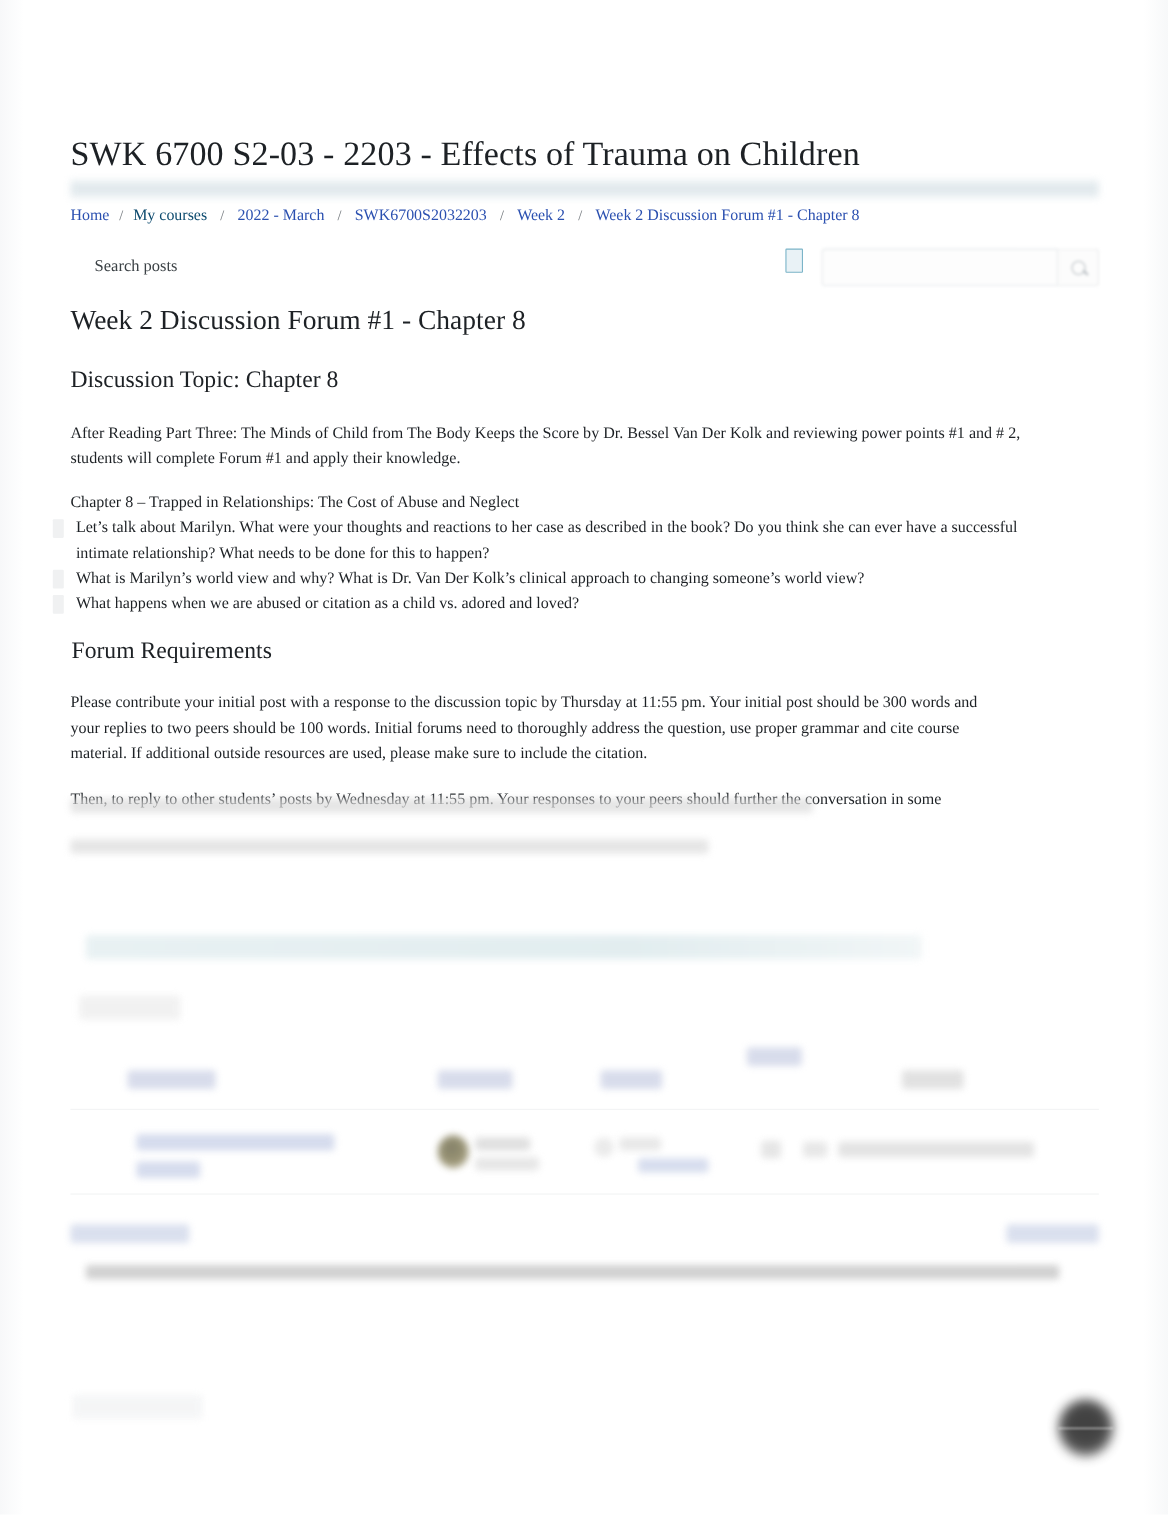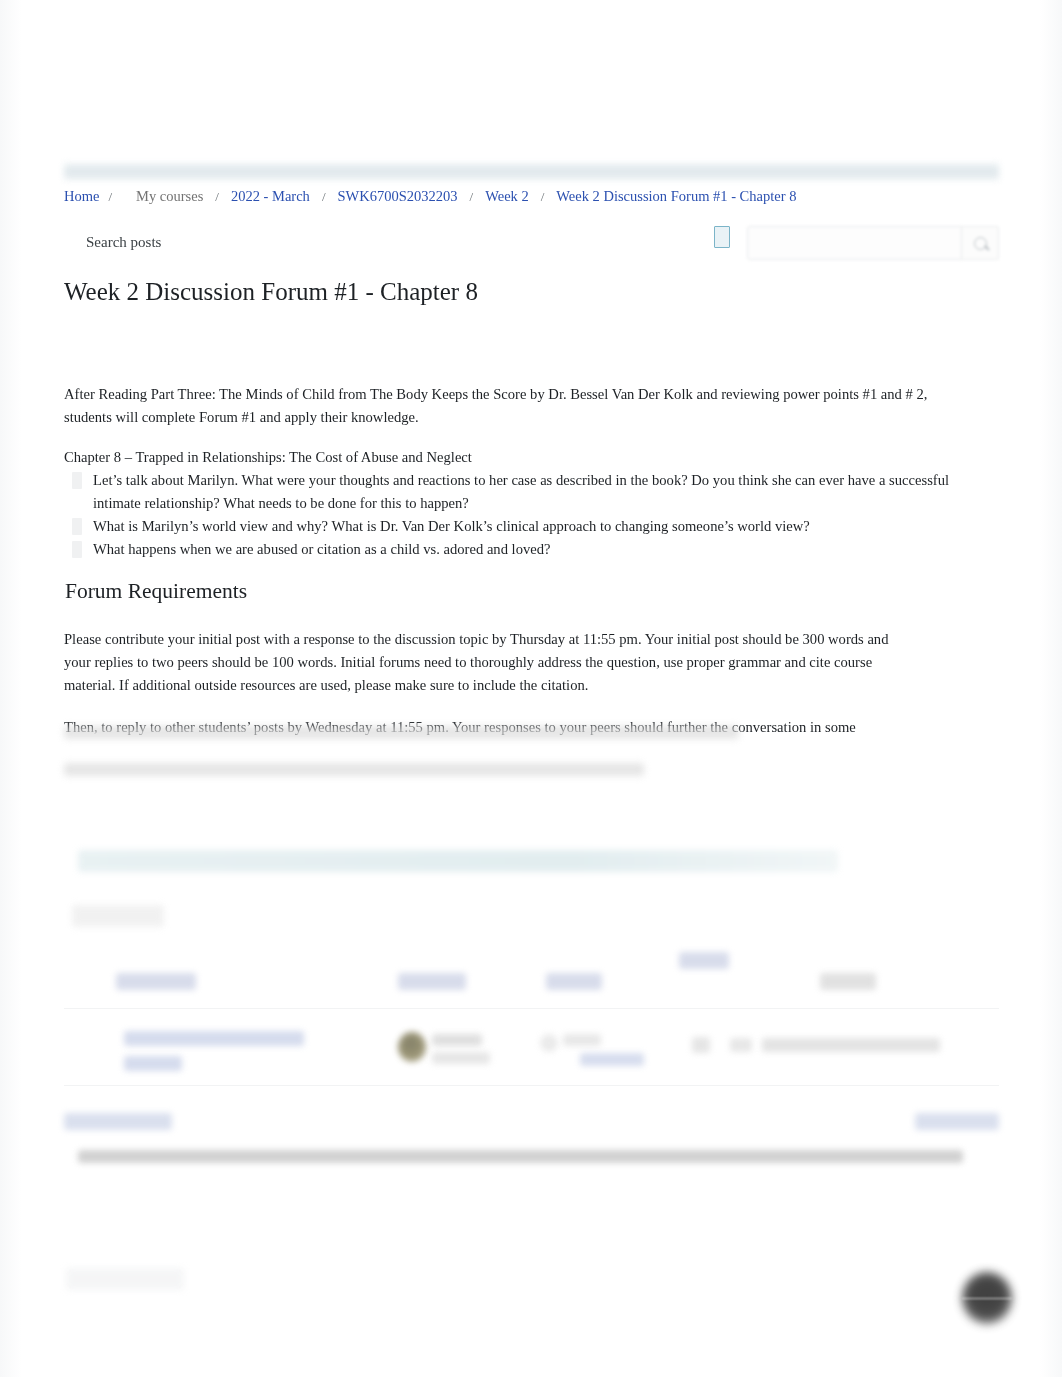--- a/index.html
+++ b/index.html
@@ -58,22 +58,21 @@
     font-size: 14.5px;
     line-height: 20px;
     white-space: nowrap;
     font-family: Liberation Serif, serif;
   }
   .breadcrumb .crumb-link {
     color: #2b50b0;
     text-decoration: none;
   }
   .breadcrumb .crumb-plain {
-    color: #737373;
-    margin-left: 15px;
+    color: #0c4a6e;
   }
   .breadcrumb .crumb-sep {
     color: #6b7176;
     margin: 0 9px;
     font-size: 13px;
   }
   .breadcrumb .crumb-sep.wide { margin: 0 12px; }
 
   
   .forum-toolbar {
@@ -181,21 +180,21 @@
     width: 900px;
     font-size: 14.6px;
     line-height: 23px;
     color: #1d2125;
   }
   .p-intro { top: 368px; width: 905px; }
   .p-chapter { top: 431px; }
 
   .q-list {
     position: absolute;
-    left: 72px;
+    left: 48px;
     top: 469px;
     width: 900px;
     margin: 0;
     padding: 0;
     list-style: none;
   }
   .q-list li {
     position: relative;
     padding-left: 21px;
     font-size: 14.6px;
@@ -368,20 +367,21 @@
   }
 </style>
 </head>
 <body>
 
 <div class="page">
 
   <div class="edge-left"></div>
   <div class="edge-right"></div>
 
+  <div class="course-title">SWK 6700 S2-03 - 2203 - Effects of Trauma on Children</div>
 
   <div class="navbar-band"></div>
 
   <nav class="breadcrumb">
     <span class="crumb-link">Home</span>
     <span class="crumb-sep">/</span>
     <span class="crumb-plain">My courses</span>
     <span class="crumb-sep wide">/</span>
     <span class="crumb-link">2022 - March</span>
     <span class="crumb-sep wide">/</span>
@@ -398,20 +398,21 @@
       <div class="search-box"></div>
       <div class="search-btn">
         <div class="search-mag"></div>
       </div>
     </div>
   </div>
   <div class="search-placeholder">Search posts</div>
 
   <h1 class="page-heading">Week 2 Discussion Forum #1 - Chapter 8</h1>
 
+  <h2 class="topic-heading">Discussion Topic: Chapter 8</h2>
 
   <p class="para p-intro">After Reading Part Three: The Minds of Child from      The Body Keeps the Score      by Dr. Bessel Van Der Kolk and reviewing power points #1 and # 2, students will complete Forum #1 and apply their knowledge.</p>
 
   <p class="para p-chapter">Chapter 8 – Trapped in Relationships: The Cost of Abuse and Neglect</p>
 
   <ul class="q-list">
     <li>
       <span class="bullet-mark"></span>
       <span>Let’s talk about Marilyn. What were your thoughts and reactions to her case as described in the book? Do you think she can ever have a successful intimate relationship? What needs to be done for this to happen?</span>
     </li>

